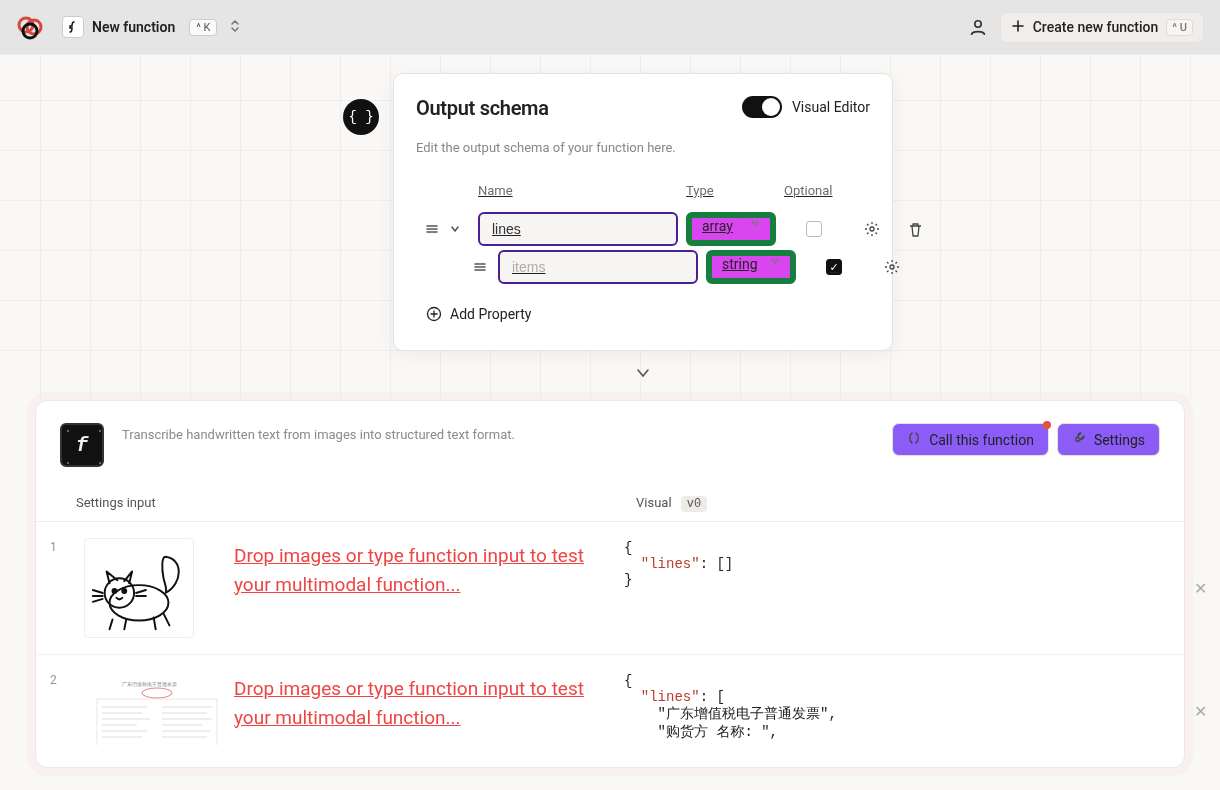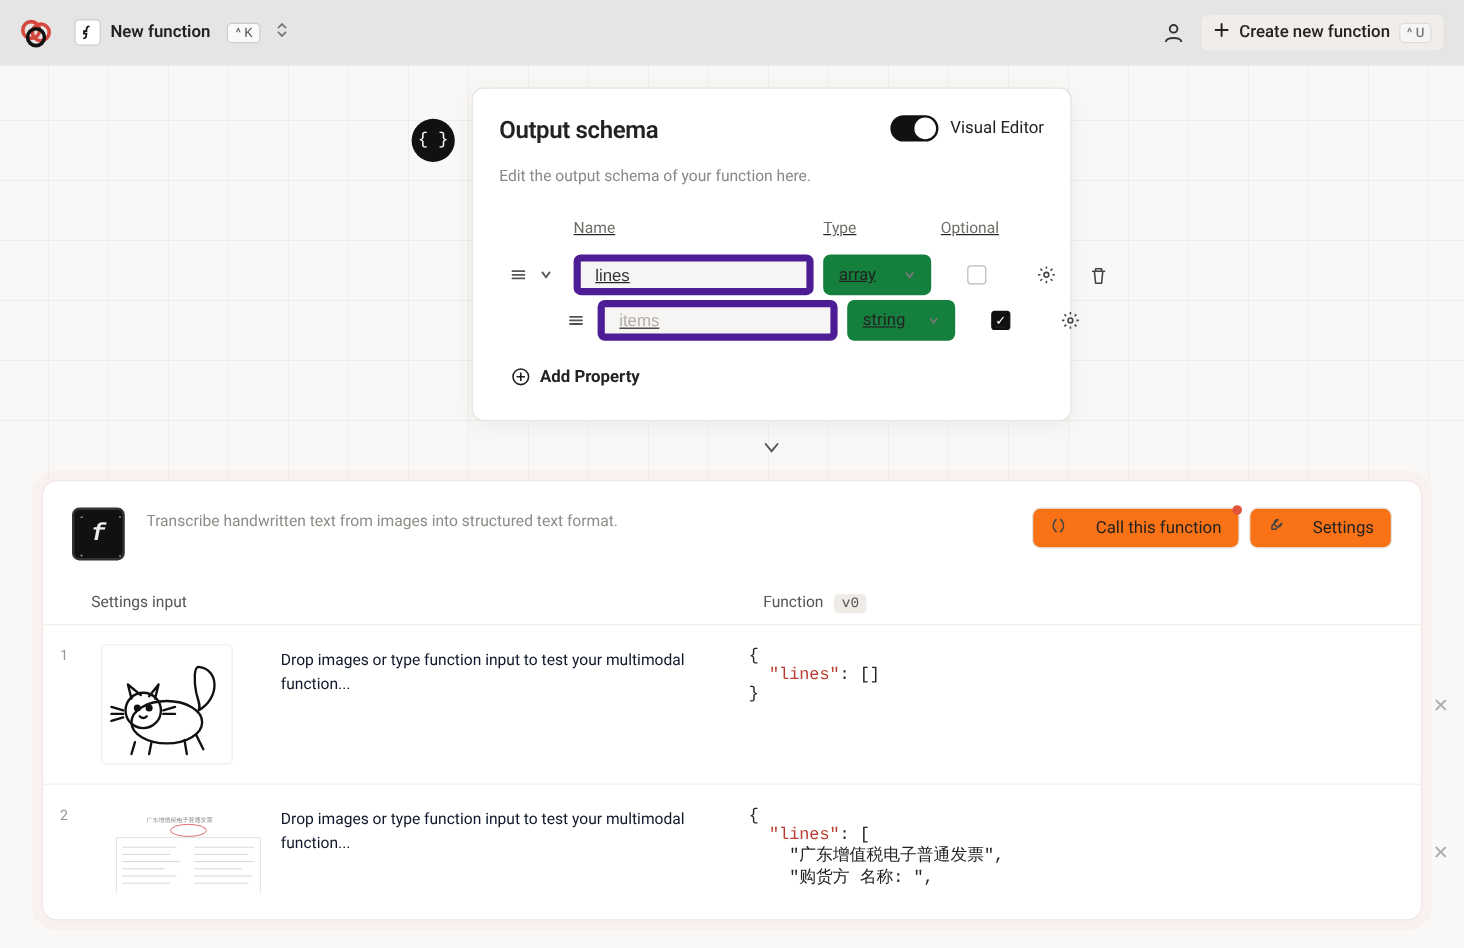--- a/index.html
+++ b/index.html
@@ -120,41 +120,41 @@
   .schema-head .col-name { grid-column:3; }
   .schema-head .col-type { grid-column:4; }
   .schema-head .col-opt  { grid-column:5; text-align:left; }
   .schema-row { height:38px; }
   .schema-row.indent { grid-template-columns: 40px 20px 200px 90px 60px 40px 30px; }
   .schema-row.indent .drag-icon { grid-column:2; }
   .schema-row.indent .text-in { grid-column:3; }
   .drag-icon { color:#555; cursor:grab; display:flex; align-items:center; justify-content:center; }
   .chevron-small { cursor:pointer; color:#555; display:flex; align-items:center; }
   .text-in {
-    border:6px solid #4c1d95; background:#f7f5f3; border-radius:6px;
+    border:2px solid #4c1d95; background:#f7f5f3; border-radius:6px;
     height:34px; padding:0 12px; width:100%; font-size:14px; color:#333;
   }
   .text-in::placeholder { color:#b0ada9; }
   .select-in {
-    border:3px solid #15803d; background:#15803d; border-radius:6px;
-    height:34px; padding:0 10px; width:100%; font-size:14px; display:flex; align-items:center; justify-content:space-between;
+    border:6px solid #15803d; background:#d946ef; border-radius:6px;
+    height:34px; padding:0 10px; width:100%; font-size:14px; display:flex; align-items:flex-start; justify-content:space-between;
     cursor:pointer;
   }
   .checkbox {
     width:16px; height:16px; border:1px solid #bbb; border-radius:3px; margin:0 auto; background:#fff;
     display:flex; align-items:center; justify-content:center;
   }
   .checkbox.checked { background:#111; border-color:#111; }
   .checkbox.checked::after { content:"✓"; color:#fff; font-size:11px; }
   .gear-icon, .trash-icon { color:#444; cursor:pointer; display:flex; align-items:center; justify-content:center; }
 
   .add-prop {
     margin-top:14px; margin-left:6px;
     display:flex; align-items:center; gap:8px;
-    font-size:14px; font-weight:700; cursor:pointer; padding:6px 4px;
+    font-size:14px; font-weight:400; cursor:pointer; padding:6px 4px;
   }
 
   .collapse-chevron {
     position:absolute; bottom:-35px; left:50%; transform:translateX(-50%);
     width:24px; height:24px; display:flex; align-items:center; justify-content:center;
     cursor:pointer; color:#555;
   }
 
   
   .detail-pane {
@@ -186,22 +186,22 @@
   }
   .detail-slash { font-family:"Courier New", monospace; font-size:22px; color:#333; }
   .detail-version {
     font-family:"Courier New", monospace; font-size:18px; color:#aaa9a6; font-style:italic;
   }
   .pencil-icon { color:#9a9691; cursor:pointer; margin-left:4px; }
   .detail-sub { color:#8f8b86; font-size:13px; margin-top:4px; }
 
   .detail-actions { margin-left:auto; display:flex; gap:8px; align-items:flex-start; }
   .btn {
-    display:flex; align-items:center; gap:24px;
-    border:1px solid #e6e3df; background:#f97316; padding:7px 14px; border-radius:7px;
+    display:flex; align-items:center; gap:8px;
+    border:1px solid #e6e3df; background:#8b5cf6; padding:7px 14px; border-radius:7px;
     font-size:14px; cursor:pointer; position:relative;
   }
   .btn .dot { position:absolute; top:-3px; right:-3px; width:8px; height:8px; border-radius:50%; background:#e2543a; }
 
   .cols-head {
     display:grid; grid-template-columns: 560px 1fr;
     padding: 10px 24px 10px 40px; font-size:13px; color:#555;
     border-bottom:1px solid #f0edea;
   }
   .version-chip {
@@ -217,21 +217,21 @@
   .row .num { color:#9a9691; font-size:12px; padding-top:2px; }
   .row .thumb {
     width:110px; height:100px; border:1px solid #eee; border-radius:4px; background:#fff;
     display:flex; align-items:center; justify-content:center; overflow:hidden;
   }
   .row .thumb svg { max-width:100%; }
   .row .thumb2 {
     width:140px; height:80px; background:#fff; border-radius:4px;
     padding:6px 8px; font-size:6px; color:#999; line-height:1.2;
   }
-  .row .placeholder { color:#0f172a; font-size:13px; padding-top:4px; line-height:1.5; }
+  .row .placeholder { color:#ef4444; font-size:19px; padding-top:4px; line-height:1.5;text-decoration:underline; }
   .row .code {
     font-family:"Menlo","Courier New",monospace; font-size:14px; white-space:pre; color:#222;
     padding-top:2px;
   }
   .row .code .key { color:#bb3c2f; }
   .row .close { color:#aaa; align-self:center; cursor:pointer; font-size:16px; }
   .thumb2 svg { width:130px; height:70px; }
 
 </style>
 </head>
@@ -404,21 +404,21 @@
             </svg>
         </span>
         <span>Settings</span>
       </div>
     </div>
   </div>
 
   <div class="cols-head">
     <span>Settings input</span>
     <span>
-      <span>Function</span>
+      <span>Visual</span>
       <span class="version-chip">v0</span>
     </span>
   </div>
 
   <div class="row">
     <span class="num">1</span>
     <div class="thumb">
       <svg viewBox="0 0 110 100">
         <g fill="none" stroke="#111" stroke-width="2" stroke-linecap="round" stroke-linejoin="round">
           <ellipse cx="55" cy="65" rx="30" ry="18"></ellipse>

